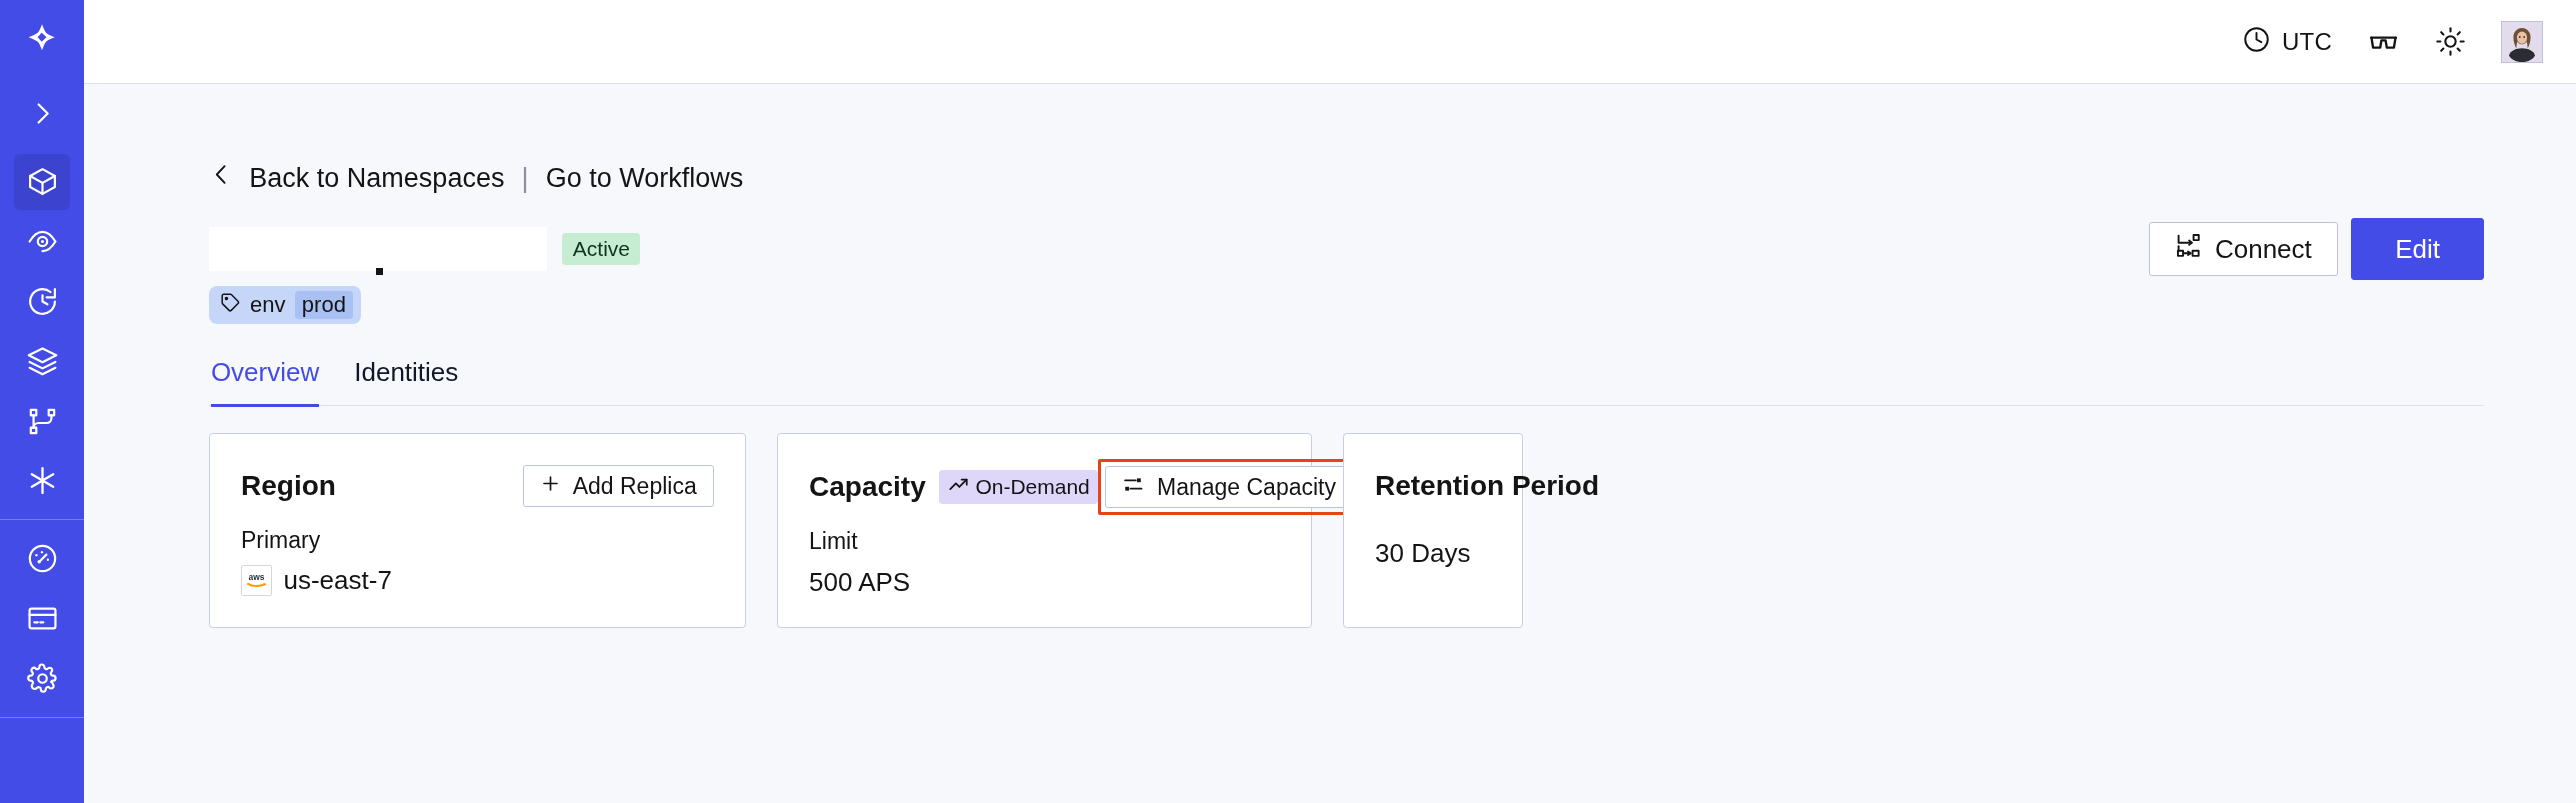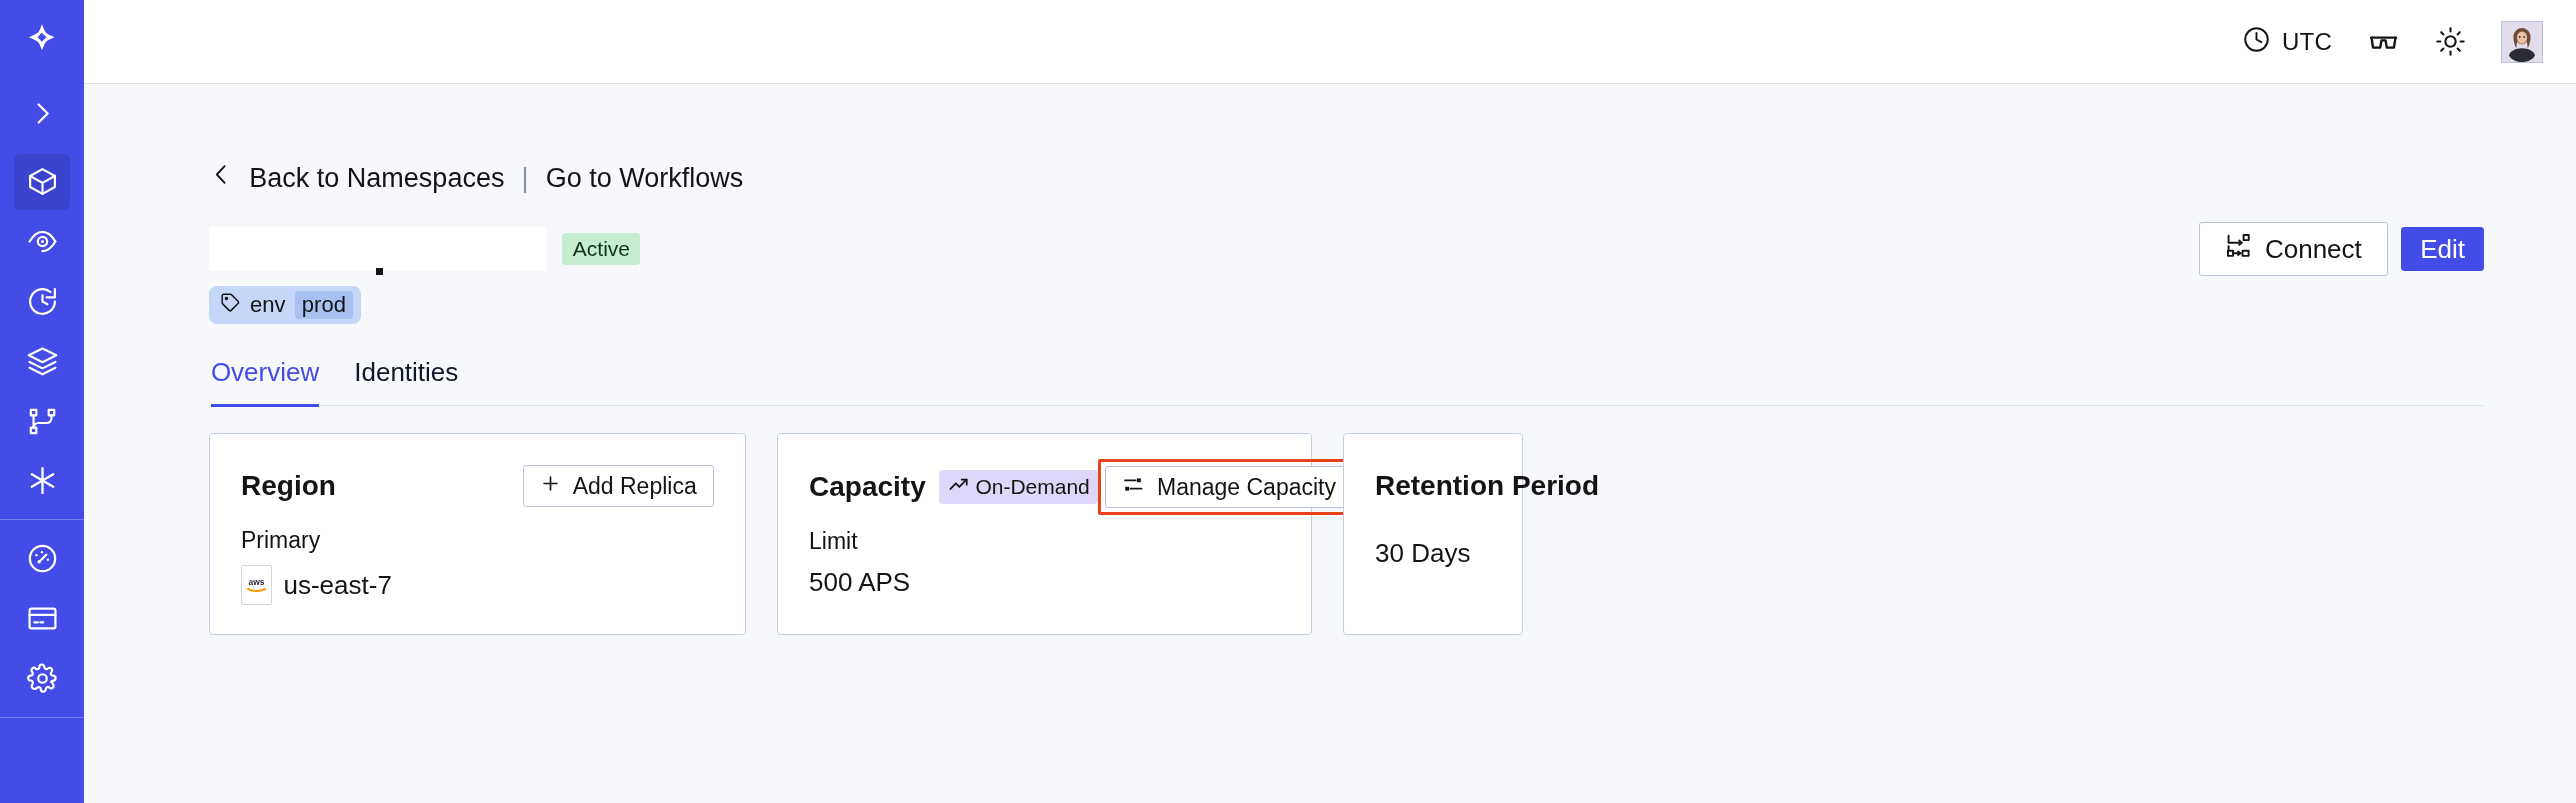--- a/index.html
+++ b/index.html
@@ -180,22 +180,22 @@
     border-radius: 2.9px;
     height: 54px;
     padding: 0 25px;
     font-size: 26px;
     color: #141414;
   }
   .btn-primary {
     background: #444ce7;
     border: 1px solid #444ce7;
     border-radius: 2.9px;
-    height: 44px;
-    padding: 0 18px;
+    height: 62px;
+    padding: 0 43px;
     font-size: 26px;
     color: #ffffff;
     text-align: center;
   }
 
   .tags-row {
     margin-top: 13.4px;
     display: flex;
     align-items: center;
     gap: 9.6px;
@@ -311,21 +311,21 @@
     margin-top: 11.5px;
     font-size: 26px;
     color: #141414;
     display: flex;
     align-items: center;
     gap: 11.5px;
     white-space: nowrap;
   }
   .card-value-solo { margin-top: 25px; }
   .aws-logo {
-    width: 31px; height: 40px;
+    width: 31px; height: 31px;
     border: 1px solid #d6d6d6;
     background: #fff;
     display: inline-flex;
     align-items: center;
     justify-content: center;
     border-radius: 1.9px;
     flex: 0 0 auto;
   }
 </style>
 </head>

